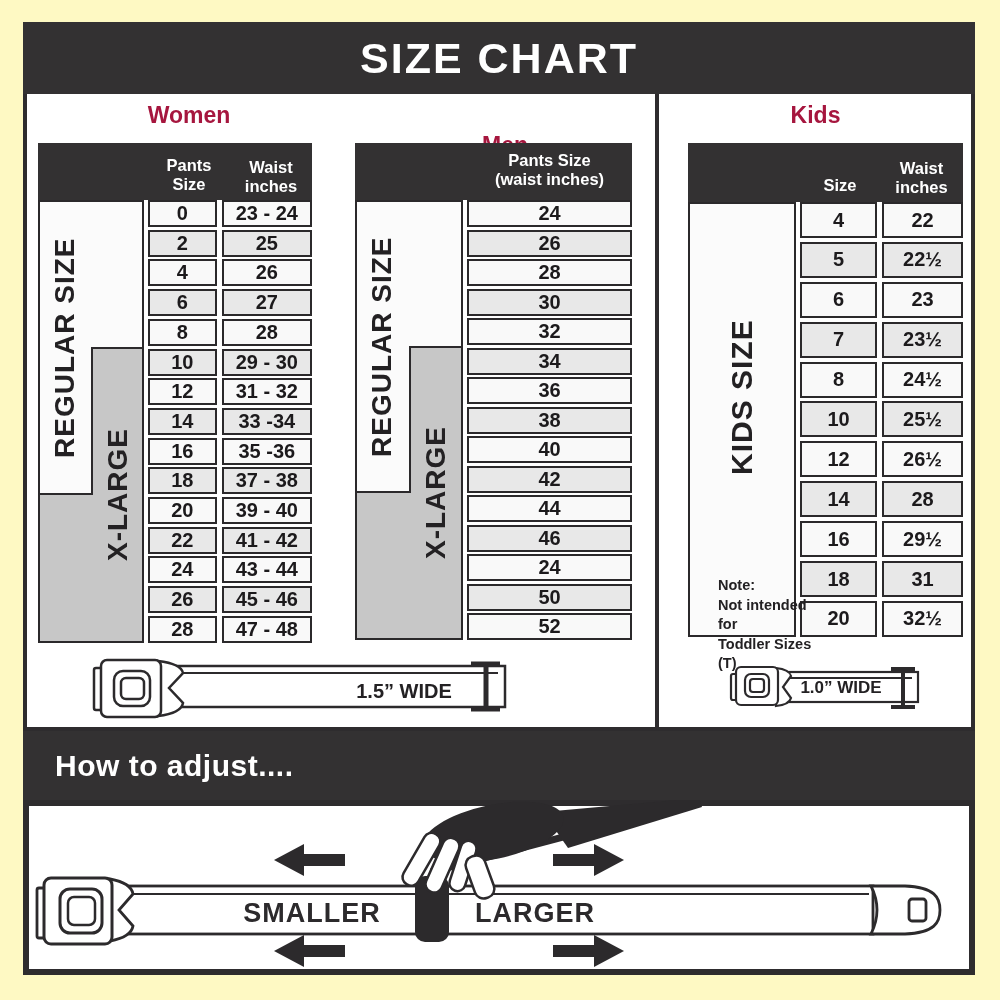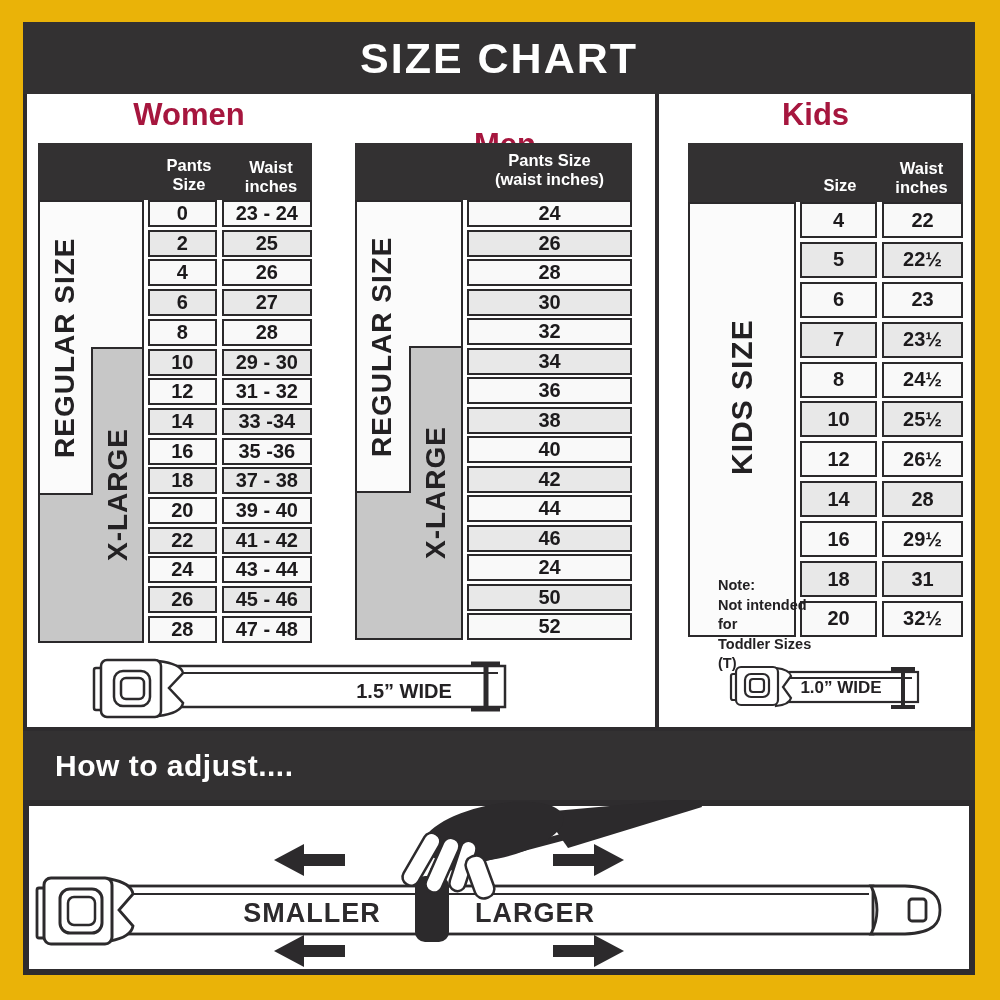--- a/index.html
+++ b/index.html
@@ -1,28 +1,28 @@
 <!DOCTYPE html>
 <html><head>
 <meta charset="utf-8">
 <style>
   * { margin:0; padding:0; box-sizing:border-box; }
   html,body { background:#ffffff; }
   body { font-family:"Liberation Sans", sans-serif; }
-  #canvas { position:relative; width:1000px; height:1000px; background:#eab308; overflow:hidden; }
+  #canvas { position:relative; width:1000px; height:1000px; background:#fef9c3; overflow:hidden; }
 
   
   .top-frame { position:absolute; left:23px; top:22px; width:952px; height:709px;
                border:4px solid #2e2c2e; border-top:none; background:#fff; }
   .title-bar { position:absolute; left:23px; top:22px; width:952px; height:72px;
                background:#333132; display:flex; align-items:center; justify-content:center; }
   .title-bar span { color:#fff; font-weight:bold; font-size:43px; letter-spacing:2px; }
 
   .col-heading { position:absolute; top:97px; height:36px; display:flex; align-items:center;
-                 justify-content:center; color:#a6163e; font-weight:bold; font-size:31px;text-align:right; }
+                 justify-content:center; color:#a6163e; font-weight:bold; font-size:23px;text-align:right; }
   #women-heading { left:23px;  width:332px; }
   #men-heading   { left:355px; width:300px;margin-top:30px; }
   #kids-heading  { left:660px; width:311px; }
 
   .v-divider { position:absolute; left:655px; top:94px; width:4px; height:637px; background:#2e2c2e; }
 
   
   .thead { position:absolute; background:#333132; color:#fff; font-weight:bold; font-size:16.5px; }
   .thead .hlabel { position:absolute; text-align:center; line-height:1.15; }
   #women-thead { left:38px; top:143px; width:274px; height:57px; }

